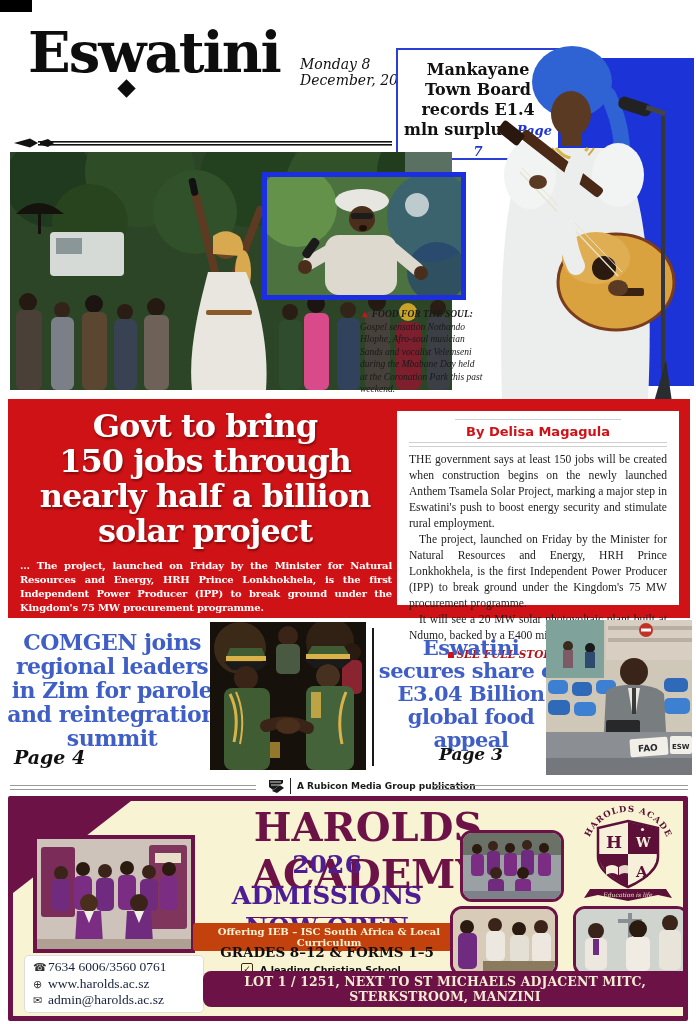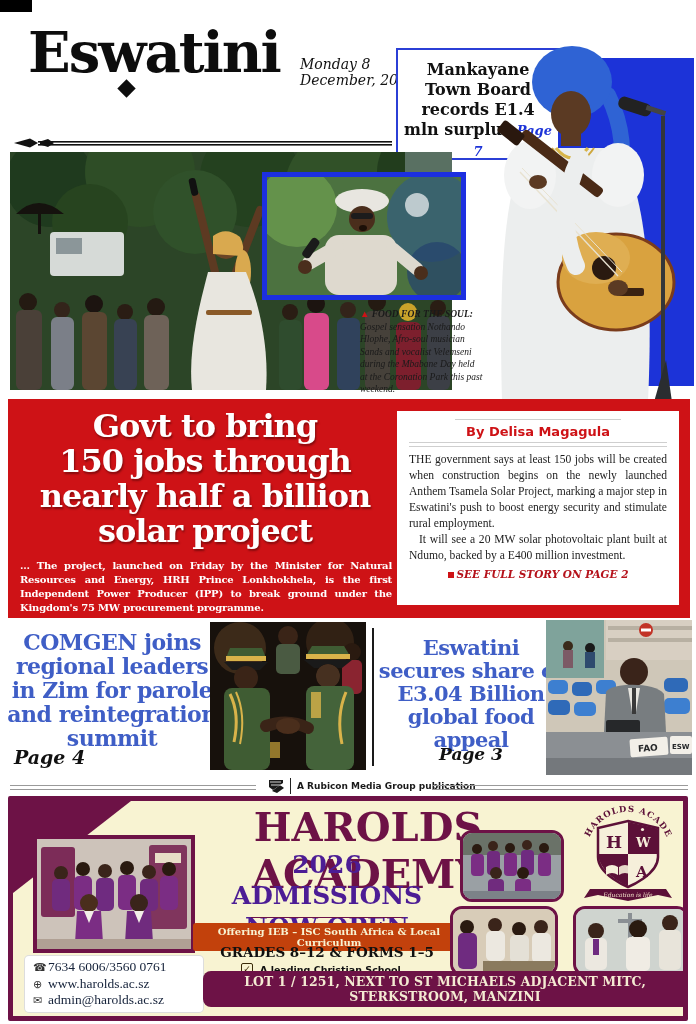--- a/index.html
+++ b/index.html
@@ -259,20 +259,21 @@
       <div>nearly half a billion</div>
       <div>solar project</div>
     </div>
     <div class="standfirst">… The project, launched on Friday by the Minister for Natural Resources and Energy, HRH Prince Lonkhokhela, is the first Independent Power Producer (IPP) to break ground under the Kingdom's 75 MW procurement programme.</div>
     <div class="articlepanel">
       <div class="rule1"></div>
       <div class="byline">By Delisa Magagula</div>
       <div class="rule2"></div>
       <div class="articlebody">
         <p>THE government says at least 150 jobs will be created when construction begins on the newly launched Anthem Tsamela Solar Project, marking a major step in Eswatini's push to boost energy security and stimulate rural employment.</p>
+        <p>The project, launched on Friday by the Minister for Natural Resources and Energy, HRH Prince Lonkhokhela, is the first Independent Power Producer (IPP) to break ground under the Kingdom's 75 MW procurement programme.</p>
         <p>It will see a 20 MW solar photovoltaic plant built at Ndumo, backed by a E400 million investment.</p>
       </div>
       <div class="moreref">
         <span class="sq"></span><span>SEE FULL STORY ON PAGE 2</span>
       </div>
     </div>
   </div>
 
   <div class="abs bluestory lefthead">COMGEN joins regional leaders in Zim for parole and reintegration summit</div>
   <div class="abs pageref-b leftpage">Page 4</div>

